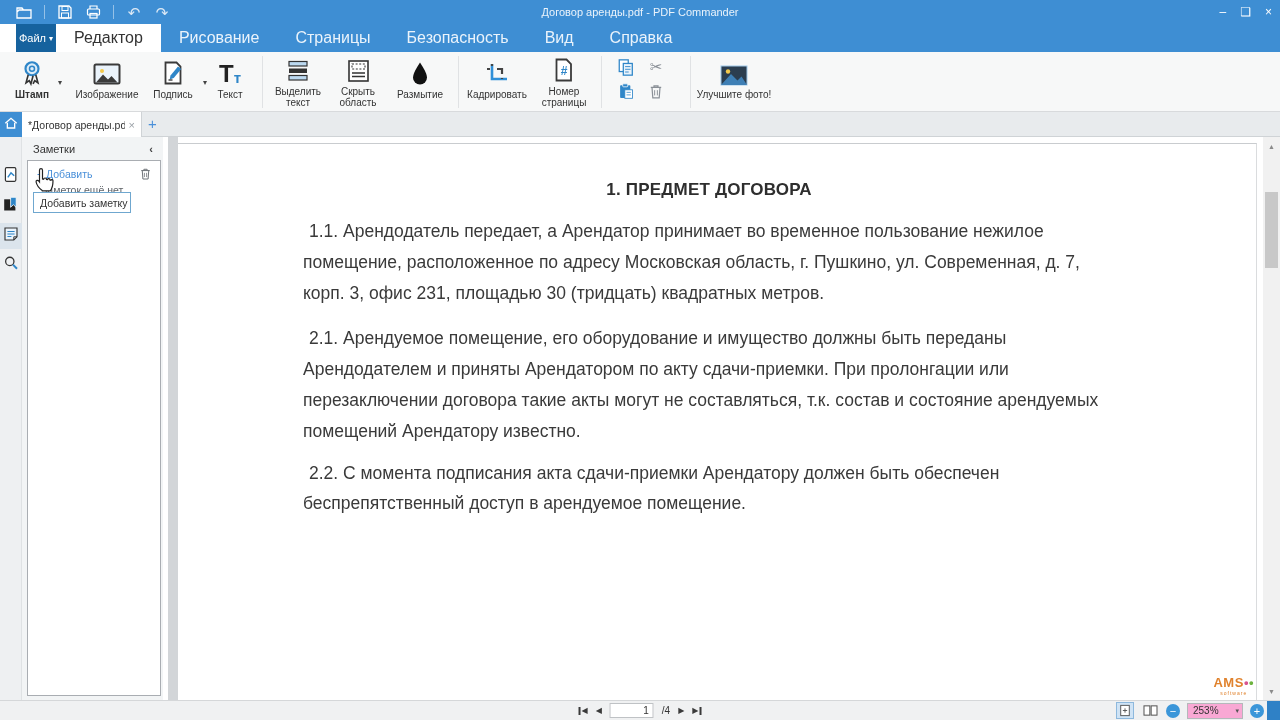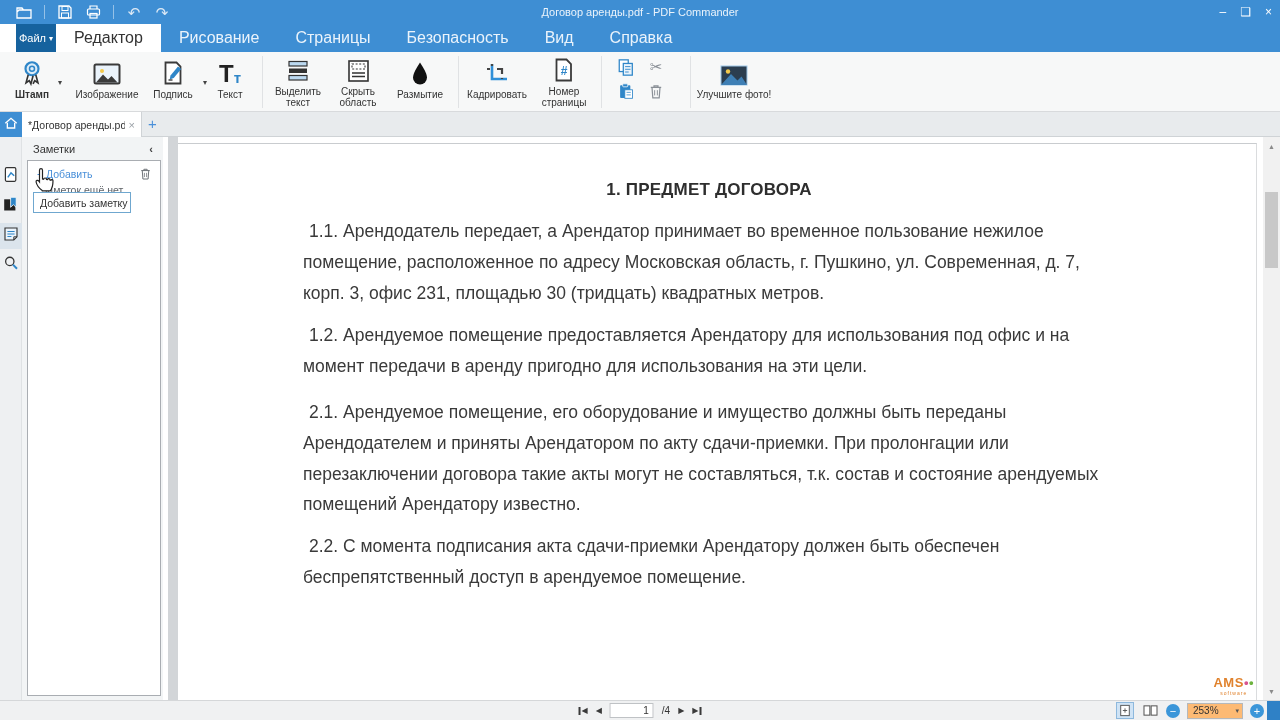--- a/index.html
+++ b/index.html
@@ -91,21 +91,21 @@
   .nav { position:absolute; left:50%; top:0; transform:translateX(-50%); height:19px; display:flex; align-items:center; gap:8px; }
   .nav-ico { font-size:8px; color:#3a3a3a; line-height:8px; }
   .nav-first { border-left:2px solid #3a3a3a; padding-left:1px; }
   .nav-last { border-right:2px solid #3a3a3a; padding-right:1px; }
   .page-input { width:44px; height:15px; background:#fff; border:1px solid #bfc2c5; font-size:10px; color:#333; text-align:right; padding-right:4px; line-height:13px; }
   .page-total { font-size:10px; color:#333; }
   .zoomctl { position:absolute; right:16px; top:0; height:19px; display:flex; align-items:center; gap:7px; }
   .fit-ico { width:18px; height:17px; display:flex; align-items:center; justify-content:center; }
   .fit-ico.selected { background:#cfe3f5; border:1px solid #8db8dd; }
   .zoom-circle { width:14px; height:14px; border-radius:50%; background:#3b96d9; color:#fff; font-size:11px; line-height:12px; display:flex; align-items:center; justify-content:center; }
-  .zoom-box { width:56px; height:16px; background:#fdba74; border:1px solid #b5b8bb; display:flex; align-items:center; }
+  .zoom-box { width:56px; height:16px; background:#f9a8d4; border:1px solid #b5b8bb; display:flex; align-items:center; }
   .zoom-val { flex:1; font-size:10px; color:#333; padding-left:5px; }
   .zoom-caret { font-size:7px; color:#555; padding-right:3px; }
   .corner { position:absolute; right:0; top:0; width:13px; height:19px; background:#2f81c6; }
 </style>
 </head>
 <body>
 
 <div class="app">
 
   <div class="titlebar">
@@ -378,21 +378,20 @@
         </span>
       </div>
     </div>
 
     <div class="doc-area">
       <div class="doc-gutter"></div>
       <div class="page">
         <div class="page-content">
           <div class="doc-h h1">1. ПРЕДМЕТ ДОГОВОРА</div>
           <p class="doc-p p11">1.1. Арендодатель передает, а Арендатор принимает во временное пользование нежилое помещение, расположенное по адресу Московская область, г. Пушкино, ул. Современная, д. 7, корп. 3, офис 231, площадью 30 (тридцать) квадратных метров.</p>
-          <p class="doc-p p12">1.2. Арендуемое помещение предоставляется Арендатору для использования под офис и на момент передачи в аренду пригодно для использования на эти цели.</p>
           <p class="doc-p p21">2.1. Арендуемое помещение, его оборудование и имущество должны быть переданы Арендодателем и приняты Арендатором по акту сдачи-приемки. При пролонгации или перезаключении договора такие акты могут не составляться, т.к. состав и состояние арендуемых помещений Арендатору известно.</p>
           <p class="doc-p p22">2.2. С момента подписания акта сдачи-приемки Арендатору должен быть обеспечен беспрепятственный доступ в арендуемое помещение.</p>
         </div>
       </div>
       <div class="ams">
         <div class="ams-brand"><span>AMS</span><span class="dotp">•</span><span class="dotg">•</span></div>
         <div class="ams-sub">software</div>
       </div>
       <div class="scrollbar">
         <div class="sb-arrow sb-up">▲</div>

